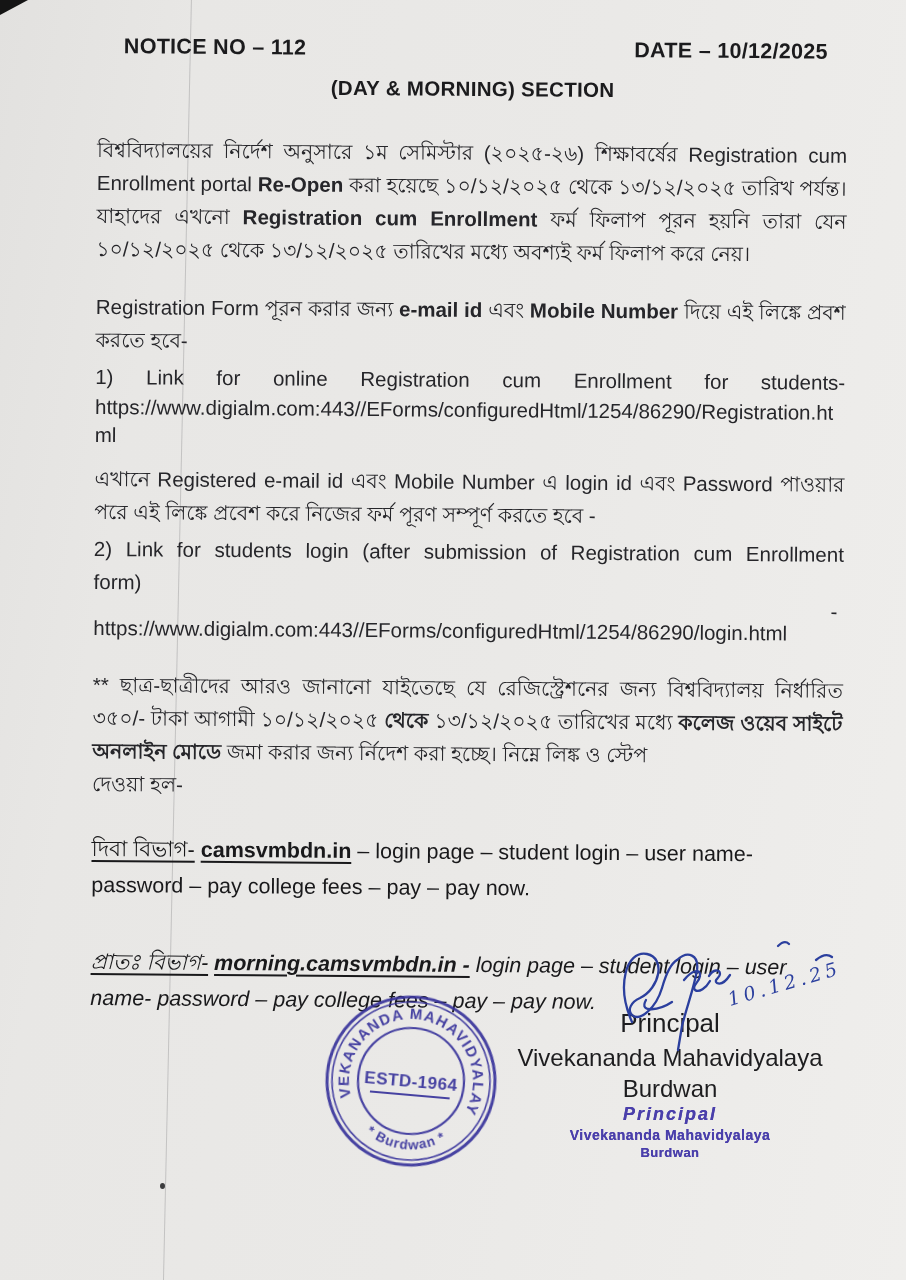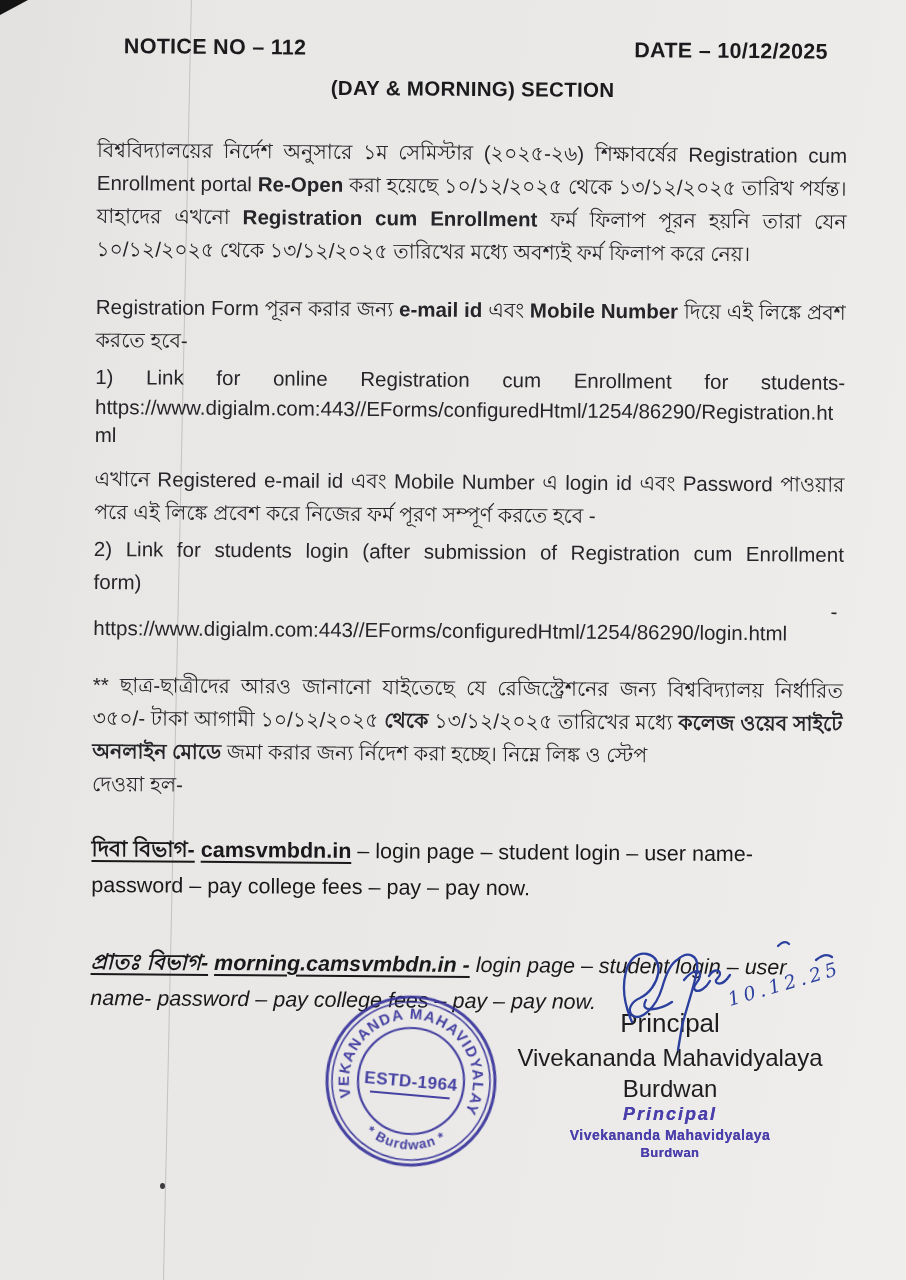--- a/index.html
+++ b/index.html
@@ -43,21 +43,21 @@
   .p1 { margin-top: 31px; }
   .p2 { margin-top: 25px; }
   .link-intro { margin-top: 4px; text-align: justify; text-align-last: justify; }
   .url { text-align: justify; word-break: break-all; line-height: 27.5px; }
   .p3 { margin-top: 14px; }
   .link2-l2 { text-align: left; }
   .dash-right { text-align: right; line-height: 16px; padding-right: 6px; }
   .star-para { margin-top: 26px; }
   b { font-weight: bold; }
   .day-line { margin-top: 31px; font-size: 21.5px; line-height: 36px; color: #19191b; }
-  .u { text-decoration: underline; text-underline-offset: 4px; text-decoration-thickness: 1.5px; font-weight: bold; }
+  .u { text-decoration: underline; text-underline-offset: 4px; text-decoration-thickness: 1.5px; }
   .site { font-weight: bold; }
   .morning-line { margin-top: 41px; font-style: italic; font-size: 21.5px; line-height: 36px; color: #19191b; }
   
   .sig-block { position: absolute; left: 490px; top: 928px; width: 360px; text-align: center; }
   .sig-svg { position: absolute; left: 112px; top: 2px; }
   .sig-name { margin-top: 80px; font-size: 26px; color: #1d1d1f; }
   .sig-inst { font-size: 24px; margin-top: 5px; color: #1d1d1f; }
   .sig-place { font-size: 24px; margin-top: 3px; color: #1d1d1f; }
   .office-stamp { margin-top: 1px; color: #4a3fab; text-shadow: 0 0 0.6px #4a3fab; }
   .office-stamp .l1 { font-style: italic; font-weight: bold; font-size: 18px; letter-spacing: 2px; }

